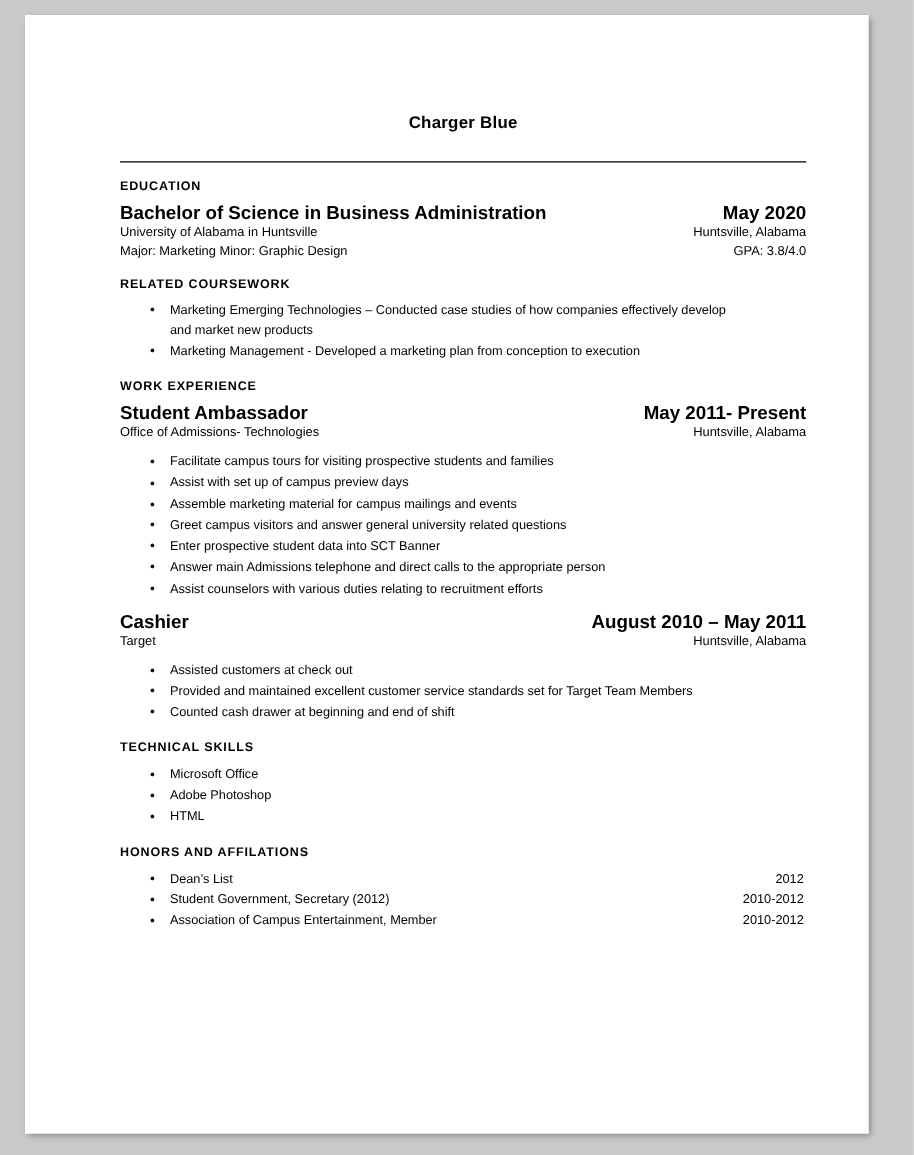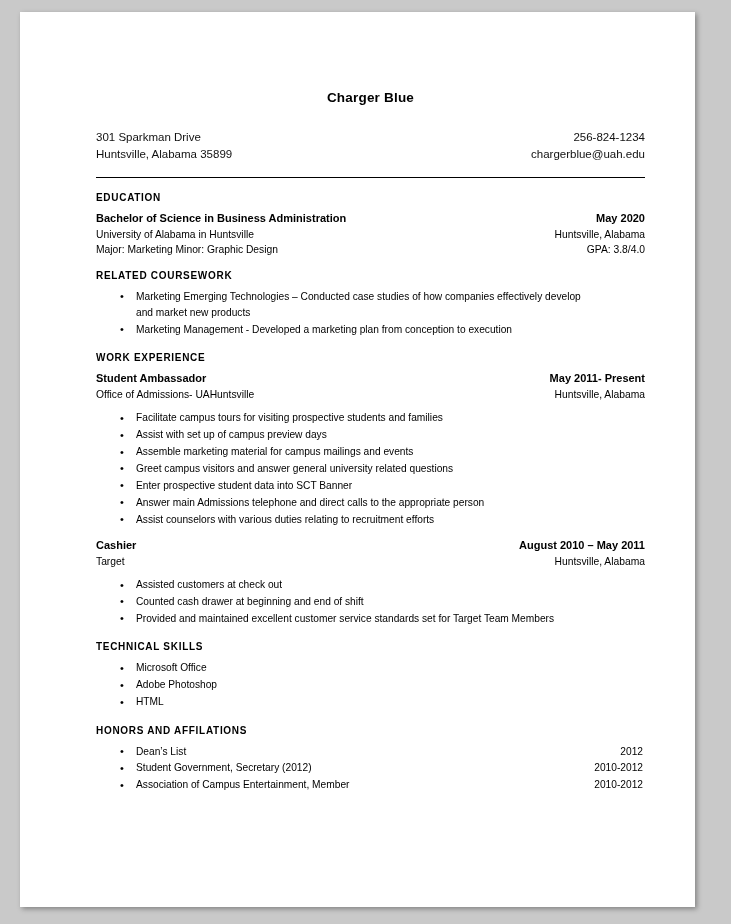--- a/index.html
+++ b/index.html
@@ -66,21 +66,21 @@
   .row {
     display: flex;
     justify-content: space-between;
     font-size: 10.3px;
     line-height: 15.5px;
     color: #000;
   }
   .row .left { padding-right: 10px; }
   .row .right { text-align: center; white-space: nowrap; }
   .row.bold .left, .row.bold .right { font-weight: bold; }
-  .row.bold { font-size: 11px; gap: 36px; }
+  .row.bold { font-size: 15px; gap: 36px; }
   .job-block { margin-bottom: 2px; }
   ul.bullets {
     list-style: none;
     margin: 8px 0 4px 0;
     padding: 0;
   }
   ul.bullets li {
     position: relative;
     font-size: 10.2px;
     line-height: 16.4px;
@@ -113,30 +113,20 @@
   .spacer-sm { height: 6px; }
 </style>
 </head>
 <body>
 
 <div class="page-wrap">
   <div class="doc">
 
     <div class="name">Charger Blue</div>
 
-    <div class="contact">
-      <div class="left">
-        <div>301 Sparkman Drive</div>
-        <div>Huntsville, Alabama 35899</div>
-      </div>
-      <div class="right">
-        <div>256-824-1234</div>
-        <div>chargerblue@uah.edu</div>
-      </div>
-    </div>
 
     <div class="rule"></div>
 
     <div class="section-head">EDUCATION</div>
 
     <div class="row bold">
       <div class="left">Bachelor of Science in Business Administration</div>
       <div class="right">May 2020</div>
     </div>
     <div class="row">
@@ -161,21 +151,21 @@
     </ul>
 
     <div class="section-head">WORK EXPERIENCE</div>
 
     <div class="job-block">
       <div class="row bold">
         <div class="left">Student Ambassador</div>
         <div class="right">May 2011- Present</div>
       </div>
       <div class="row">
-        <div class="left">Office  of Admissions- UAHuntsville</div>
+        <div class="left">Office  of Admissions- Technologies</div>
         <div class="right">Huntsville, Alabama</div>
       </div>
       <ul class="bullets">
         <li><span class="li-main">Facilitate campus  tours for visiting prospective students and families</span></li>
         <li><span class="li-main">Assist with set up of campus  preview days</span></li>
         <li><span class="li-main">Assemble marketing  material for campus  mailings  and events</span></li>
         <li><span class="li-main">Greet campus  visitors and answer general  university related questions</span></li>
         <li><span class="li-main">Enter prospective student data into SCT Banner</span></li>
         <li><span class="li-main">Answer main Admissions  telephone  and direct calls to the appropriate person</span></li>
         <li><span class="li-main">Assist counselors with various duties  relating to recruitment efforts</span></li>
@@ -188,22 +178,22 @@
       <div class="row bold">
         <div class="left">Cashier</div>
         <div class="right">August 2010 – May 2011</div>
       </div>
       <div class="row">
         <div class="left">Target</div>
         <div class="right">Huntsville, Alabama</div>
       </div>
       <ul class="bullets">
         <li><span class="li-main">Assisted customers at check out</span></li>
+        <li><span class="li-main">Provided and maintained  excellent  customer service standards  set for Target Team Members</span></li>
         <li><span class="li-main">Counted cash  drawer at beginning  and end of shift</span></li>
-        <li><span class="li-main">Provided and maintained  excellent  customer service standards  set for Target Team Members</span></li>
       </ul>
     </div>
 
     <div class="section-head">TECHNICAL  SKILLS</div>
     <ul class="bullets">
       <li><span class="li-main">Microsoft Office</span></li>
       <li><span class="li-main">Adobe Photoshop</span></li>
       <li><span class="li-main">HTML</span></li>
     </ul>
 

